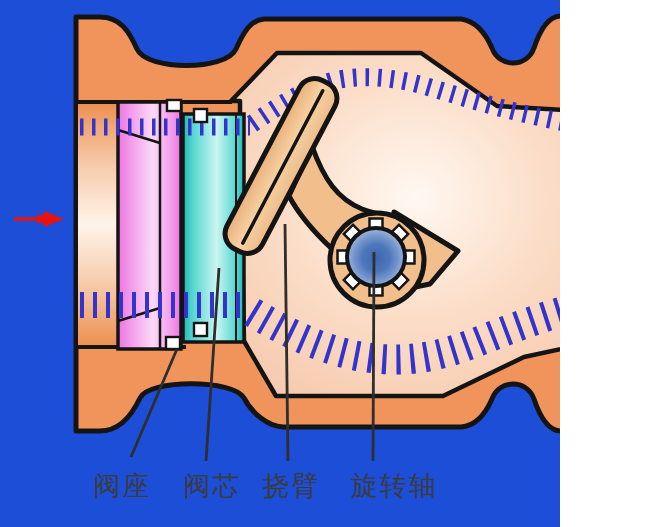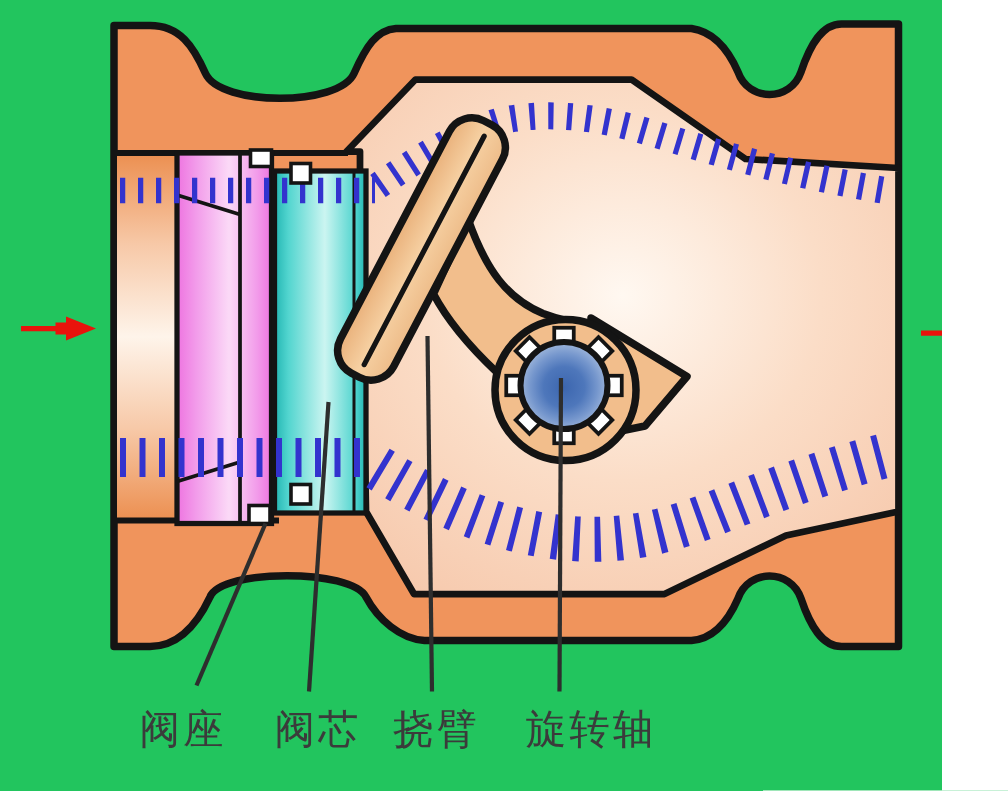--- a/index.html
+++ b/index.html
@@ -1,16 +1,16 @@
 <!DOCTYPE html>
 <html><head>
 <meta charset="utf-8">
 <style>
   html,body{margin:0;padding:0;background:#ffffff;}
-  .stage{width:628px;height:527px;position:relative;background:#22c55e;overflow:hidden;text-decoration:underline;}
+  .stage{width:560px;height:527px;position:relative;background:#1d4ed8;overflow:hidden;text-decoration:underline;}
   svg{display:block;}
   text.part-label{
     font-family:"Liberation Serif","DejaVu Serif",serif;
     font-size:27px;
     letter-spacing:2px;
   }
 </style>
 </head>
 <body>
 

